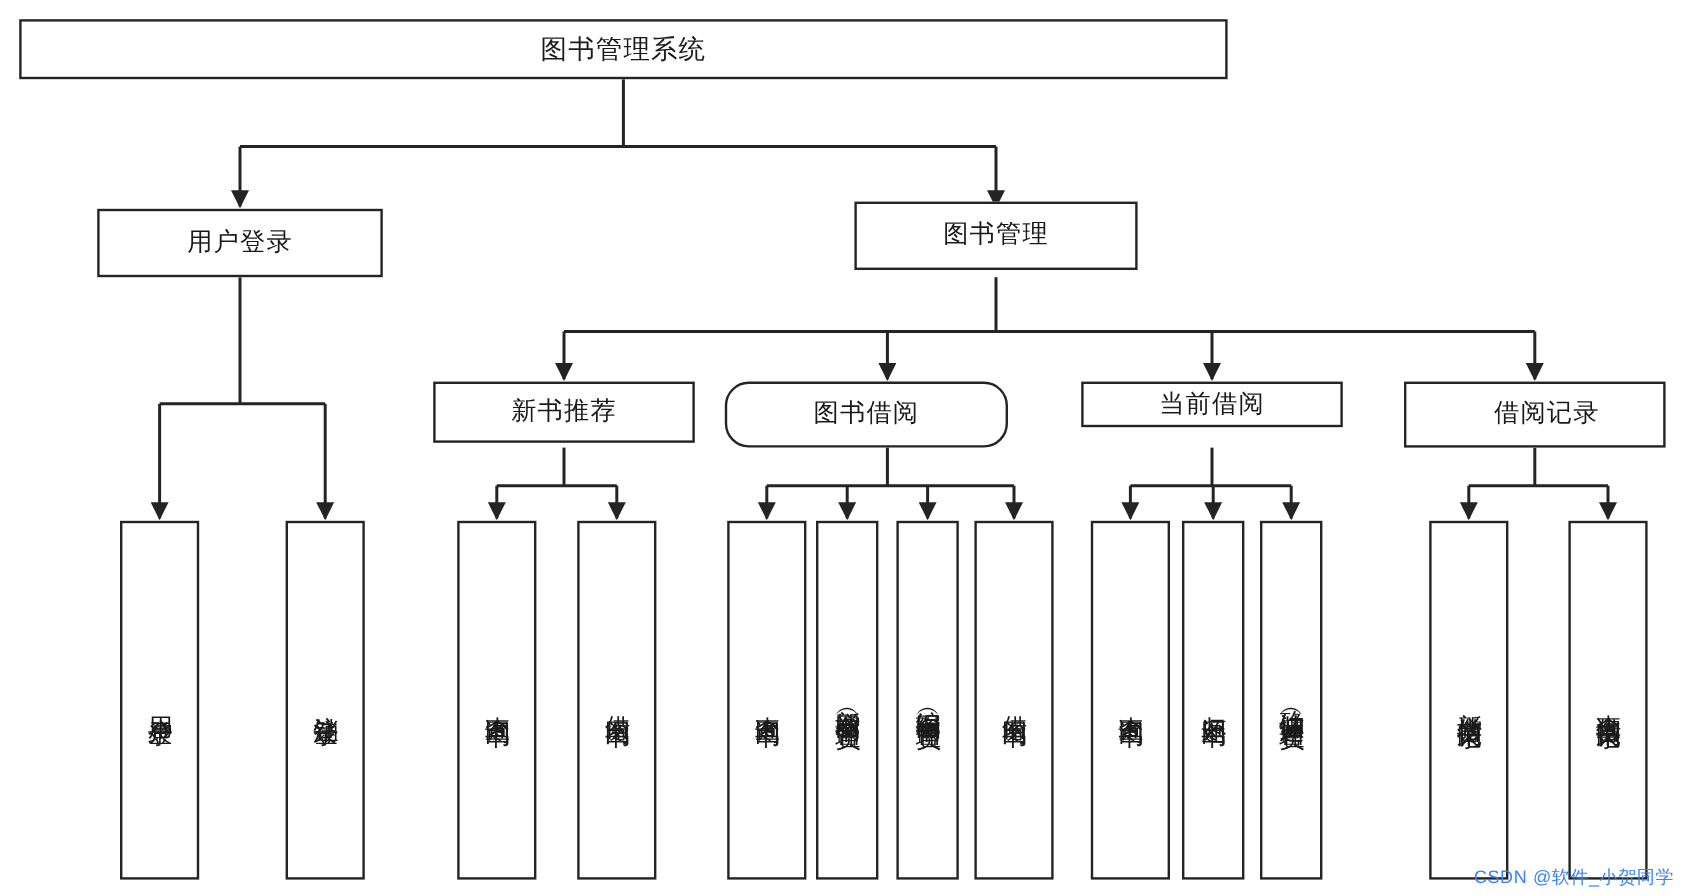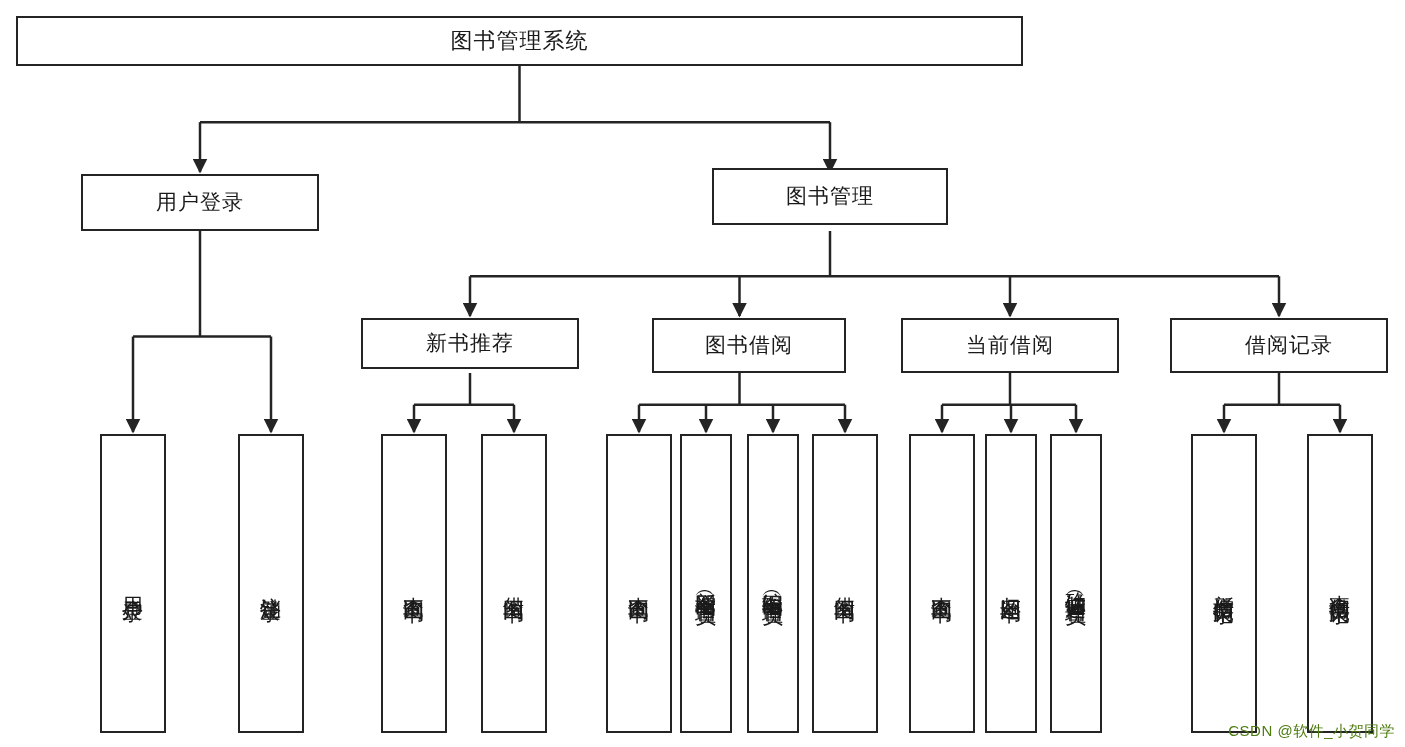--- a/index.html
+++ b/index.html
@@ -48,21 +48,21 @@
     padding: 8px 0;
   }
   .node.root {
     font-size: 22px;
   }
   .watermark {
     position: absolute;
     right: 10px;
     bottom: 6px;
     font-size: 15px;
-    color: #4d7c0f;
+    color: #3b82f6;
     letter-spacing: 0.5px;
   }
 </style>
 </head>
 <body>
 
 <div id="stage">
   <svg id="wires" viewBox="0 0 1405 747">
     <defs>
       <marker id="arrow" viewBox="0 0 10 10" refX="9" refY="5" markerWidth="6" markerHeight="6" orient="auto-start-reverse">
@@ -104,22 +104,22 @@
         <path d="M 1224 404.72 L 1224 432" marker-end="url(#arrow)"></path>
         <path d="M 1340 404.72 L 1340 432" marker-end="url(#arrow)"></path>
       </g>
   </svg>
 
   <div id="nodes">
       <div class="node root" style="left: 16px; top: 16px; width: 1007px; height: 50px;">图书管理系统</div>
       <div class="node" style="left: 81px; top: 174px; width: 238px; height: 57px;">用户登录</div>
       <div class="node" style="left: 712px; top: 168px; width: 236px; height: 57px;">图书管理</div>
       <div class="node" style="left: 361px; top: 318px; width: 218px; height: 51px;">新书推荐</div>
-      <div class="node" style="left: 652px; top: 318px; width: 194px; height: 55px;">图书借阅</div>
-      <div class="node" style="left: 901px; top: 318px; width: 218px; height: 55px;">当前借阅</div>
+      <div class="node" style="left: 604px; top: 318px; width: 236px; height: 55px; border-radius: 20px;">图书借阅</div>
+      <div class="node" style="left: 901px; top: 318px; width: 218px; height: 38px;">当前借阅</div>
       <div class="node" style="left: 1170px; top: 318px; width: 218px; height: 55px; padding-left: 20px;">借阅记录</div>
       <div class="node vert" style="left: 100px; top: 434px; width: 66px; height: 299px;">用户登录</div>
       <div class="node vert" style="left: 238px; top: 434px; width: 66px; height: 299px;">注销登录</div>
       <div class="node vert" style="left: 381px; top: 434px; width: 66px; height: 299px;">查询图书</div>
       <div class="node vert" style="left: 481px; top: 434px; width: 66px; height: 299px;">借阅图书</div>
       <div class="node vert" style="left: 606px; top: 434px; width: 66px; height: 299px;">查询图书</div>
       <div class="node vert" style="left: 680px; top: 434px; width: 52px; height: 299px;">新增图书（管理员）</div>
       <div class="node vert" style="left: 747px; top: 434px; width: 52px; height: 299px;">编辑图书（管理员）</div>
       <div class="node vert" style="left: 812px; top: 434px; width: 66px; height: 299px;">借阅图书</div>
       <div class="node vert" style="left: 909px; top: 434px; width: 66px; height: 299px;">查询图书</div>

